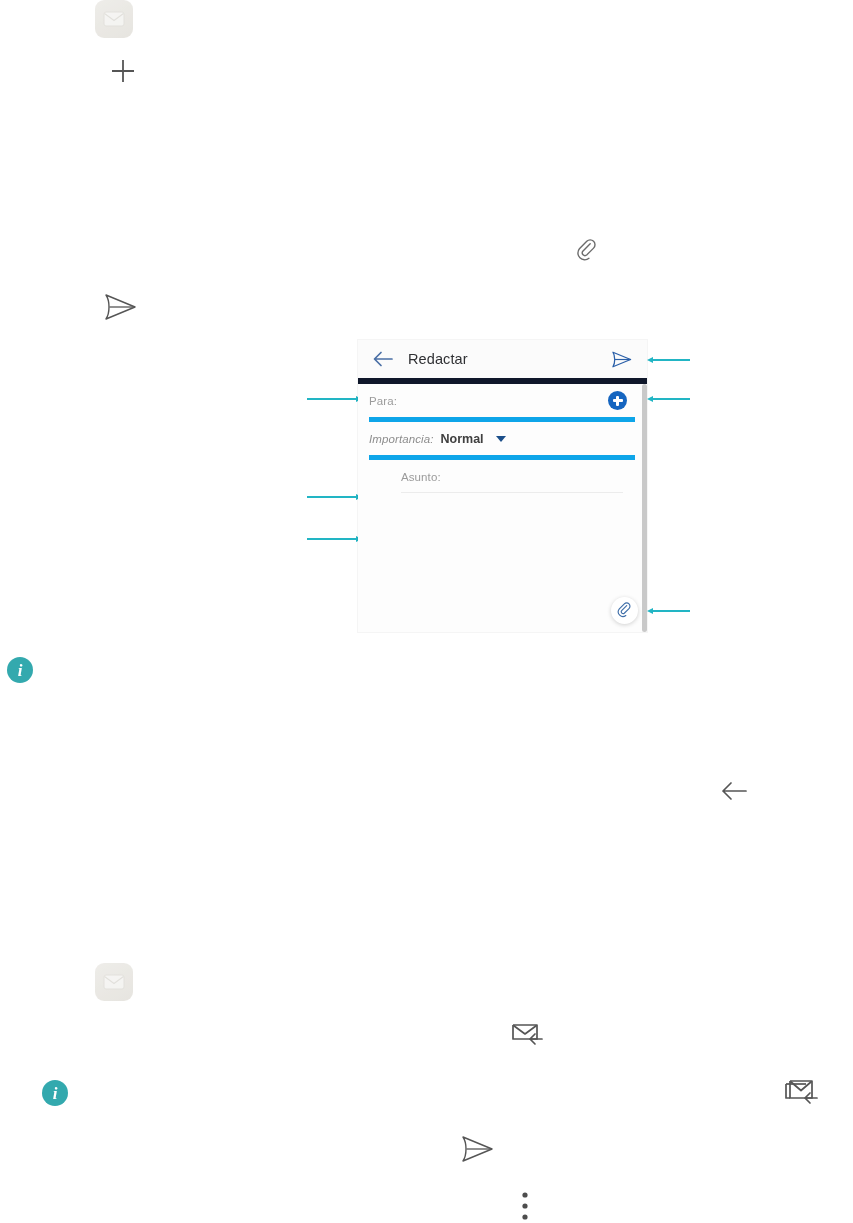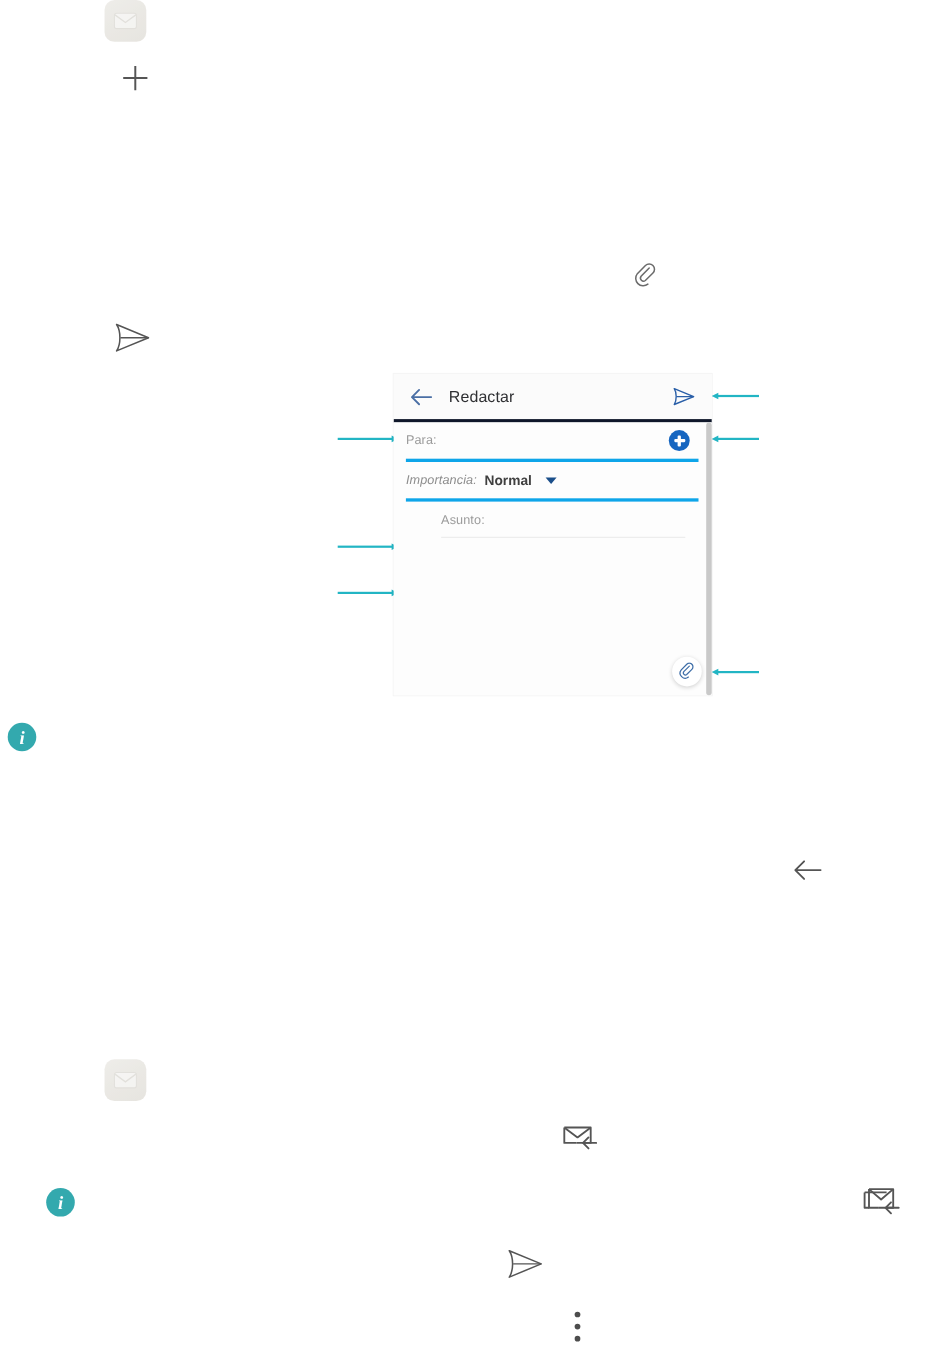--- a/index.html
+++ b/index.html
@@ -77,21 +77,21 @@
     left: 358px;
     top: 340px;
     width: 289px;
     height: 292px;
     background: #ffffff;
     box-shadow: 0 0 0 1px rgba(0,0,0,0.04);
   }
   #compose-header {
     height: 44px;
     background: #fbfbfb;
-    border-bottom: 3px solid #0f172a;
+    border-bottom: 6px solid #0f172a;
     display: flex;
     align-items: center;
     padding: 0 14px;
     box-sizing: border-box;
   }
   #compose-title {
     flex: 1;
     margin-left: 14px;
     font-size: 14.5px;
     color: #2f3033;
@@ -102,21 +102,21 @@
     height: 248px;
     background: #fdfdfd;
     padding: 0 12px 0 11px;
     box-sizing: border-box;
   }
   .field-row {
     position: relative;
     height: 33px;
     display: flex;
     align-items: center;
-    border-bottom: 3px solid #0ea5e9;
+    border-bottom: 5px solid #0ea5e9;
   }
   .field-label {
     font-size: 11.5px;
     color: #9b9b9b;
     letter-spacing: .1px;
   }
   .field-label.dark {
     color: #8d8d8d;
     font-style: italic;
   }

